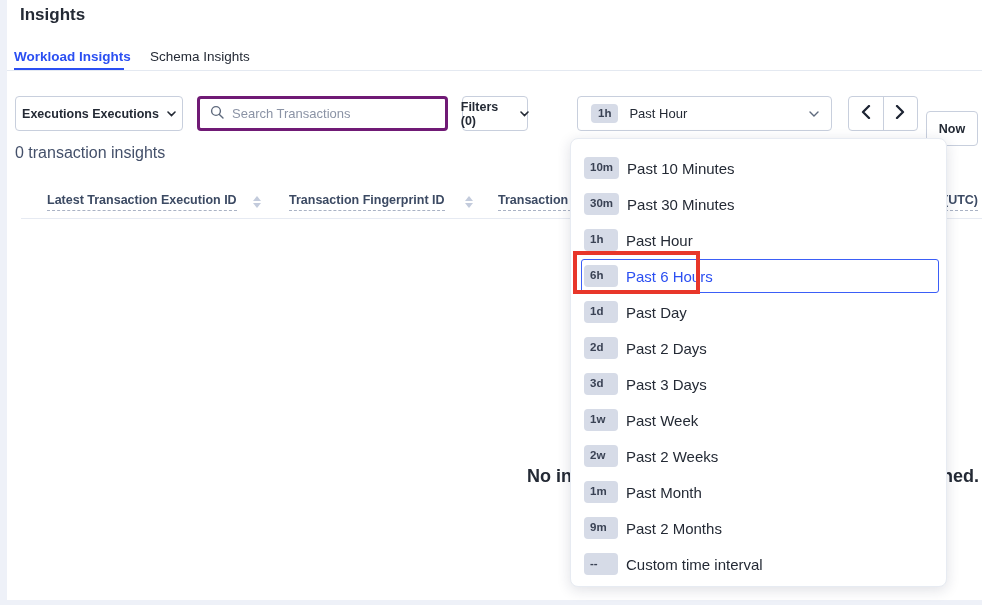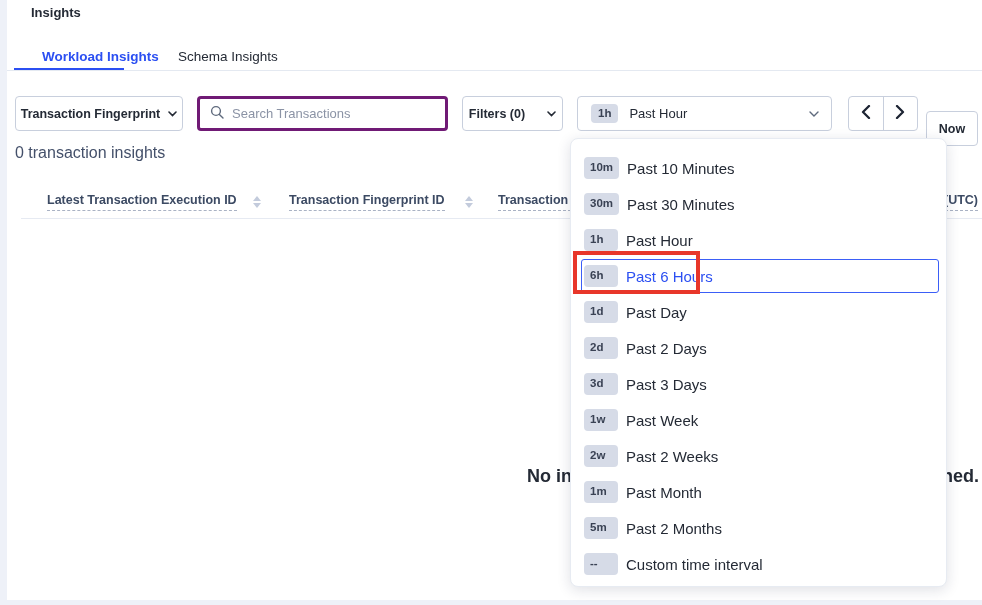--- a/index.html
+++ b/index.html
@@ -2,42 +2,42 @@
 <html><head>
 <meta charset="utf-8">
 <style>
   * { margin:0; padding:0; box-sizing:border-box; }
   html,body { width:982px; height:605px; }
   body { font-family:"Liberation Sans","DejaVu Sans",sans-serif; }
   .page { position:relative; width:982px; height:605px; background:#eef1f8; overflow:hidden; }
   .content { position:absolute; left:7px; top:0; right:0; bottom:5px; background:#ffffff; }
 
   
-  .page-title { position:absolute; left:24px; top:5px; font-size:13px; font-weight:bold; color:#242a35; }
-
-  
-  .tab { position:absolute; top:49px; font-size:13.5px; color:#242a35; cursor:pointer;margin-left:28px; }
+  .page-title { position:absolute; left:13px; top:5px; font-size:17px; font-weight:bold; color:#242a35; }
+
+  
+  .tab { position:absolute; top:49px; font-size:13.5px; color:#242a35; cursor:pointer; }
   .tab.active { color:#2b4ff2; font-weight:bold; }
   .tab-underline { position:absolute; left:7px; top:68px; width:110px; height:2px; background:#2b4ff2; }
   .tabs-divider { position:absolute; left:0; top:70px; width:975px; height:1px; background:#e4e9f1; }
 
   
   .btn { position:absolute; top:96px; height:35px; background:#fff; border:1px solid #c8cfdd;
          border-radius:4px; display:flex; align-items:center; cursor:pointer; color:#242a35; }
   .btn-label { font-size:12.5px; font-weight:bold; color:#242a35; }
   .chev { display:inline-block; width:9px; height:6px; }
   .chev svg { display:block; }
 
   .type-btn { left:8px; width:168px; justify-content:center; gap:8px; }
   .search-box { position:absolute; left:190px; top:96px; width:251px; height:35px; background:#fff;
                 border:3px solid #701a75; border-radius:4px; display:flex; align-items:center; padding:0 10px; gap:8px; }
   .search-box input { border:none; outline:none; flex:1; font-size:13px; color:#242a35;
                       font-family:"Liberation Sans","DejaVu Sans",sans-serif; }
   .search-box input::placeholder { color:#8b93a5; }
-  .filters-btn { left:455px; width:101px; justify-content:center; gap:22px; }
+  .filters-btn { left:455px; width:66px; justify-content:center; gap:22px; }
 
   .time-trigger { left:570px; width:255px; padding:0 13px; }
   .time-trigger .mini-badge { background:#d6dbe7; color:#3a4254; font-size:11.5px; font-weight:bold;
         border-radius:4px; padding:4px 7px; line-height:1; }
   .time-trigger .time-label { font-size:13px; color:#242a35; margin-left:11px; }
   .time-trigger .chev { margin-left:auto; }
 
   .pager { position:absolute; left:841px; top:96px; width:70px; height:35px; border:1px solid #c8cfdd;
            border-radius:4px; background:#fff; display:flex; }
   .pager .pg { flex:1; display:flex; align-items:center; justify-content:center; cursor:pointer; }
@@ -81,21 +81,21 @@
   <div class="content">
 
     <div class="page-title">Insights</div>
 
     <div class="tab active" style="left:7px;">Workload Insights</div>
     <div class="tab" style="left:143px;">Schema Insights</div>
     <div class="tab-underline"></div>
     <div class="tabs-divider"></div>
 
     <div class="btn type-btn">
-      <span class="btn-label">Transaction Fingerprint</span>
+      <span class="btn-label">Executions Executions</span>
       <span class="chev">
         <svg width="9" height="6" viewBox="0 0 9 6">
             <path d="M1 1l3.5 3.5L8 1" fill="none" stroke="#242a35" stroke-width="1.6" stroke-linecap="round"></path>
           </svg>
       </span>
     </div>
 
     <div class="search-box">
       <span>
         <svg width="14" height="14" viewBox="0 0 14 14">
@@ -200,21 +200,21 @@
     </div>
     <div class="opt">
       <span class="badge">2w</span>
       <span class="opt-label">Past 2 Weeks</span>
     </div>
     <div class="opt">
       <span class="badge">1m</span>
       <span class="opt-label">Past Month</span>
     </div>
     <div class="opt">
-      <span class="badge">5m</span>
+      <span class="badge">9m</span>
       <span class="opt-label">Past 2 Months</span>
     </div>
     <div class="opt">
       <span class="badge">--</span>
       <span class="opt-label">Custom time interval</span>
     </div>
   </div>
 
   <div class="annotation-box"></div>
 </div>

